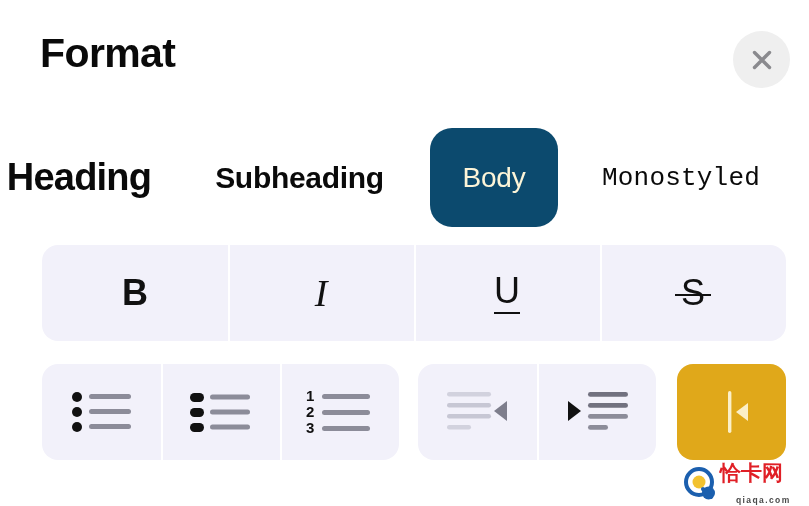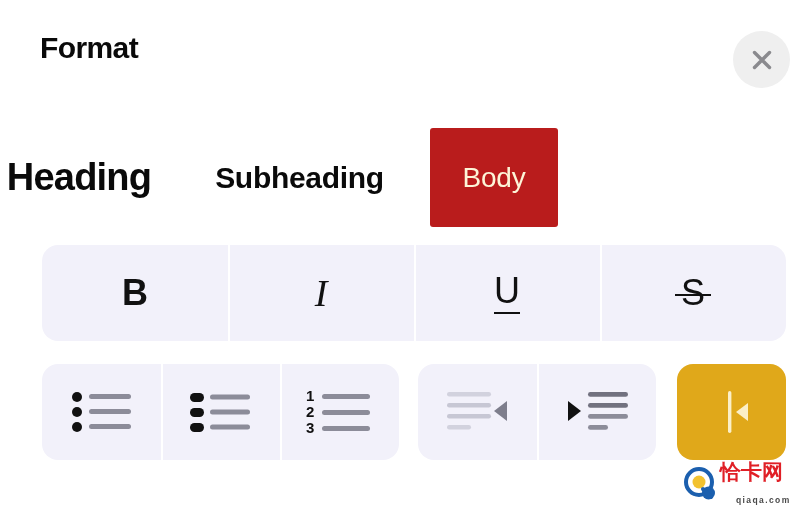--- a/index.html
+++ b/index.html
@@ -22,21 +22,21 @@
     position: absolute;
     left: 0;
     top: 0;
     width: 809px;
     height: 118px;
   }
   .page-title {
     position: absolute;
     left: 40px;
     top: 33px;
-    font-size: 30px;
+    font-size: 41px;
     font-weight: 700;
     color: #0a0a0a;
     letter-spacing: -0.6px;
     line-height: 1;
   }
   .close-button {
     position: absolute;
     left: 733px;
     top: 31px;
     width: 57px;
@@ -84,22 +84,22 @@
   .style-chip.subheading {
     left: 192px;
     width: 215px;
     font-size: 30px;
     font-weight: 700;
     letter-spacing: -0.3px;
   }
   .style-chip.body {
     left: 430px;
     width: 128px;
-    background: #b91c1c;
-    border-radius: 3px;
+    background: #0c4a6e;
+    border-radius: 22px;
     font-size: 28px;
     font-weight: 400;
     color: #fdf5d8;
     letter-spacing: -0.2px;
   }
   .style-chip.monostyled {
     left: 566px;
     width: 230px;
     font-size: 26px;
     font-weight: 400;
@@ -217,21 +217,21 @@
     display: flex;
     flex-direction: column;
     justify-content: center;
     line-height: 1;
   }
   .wm-cn {
     font-size: 21px;
     font-weight: 700;
     color: #e01f26;
     letter-spacing: 0px;
-    font-family: Liberation Mono, monospace;
+    font-family: Liberation Serif, serif;
   }
   .wm-url {
     font-size: 8.5px;
     font-weight: 700;
     color: #4a4a4a;
     letter-spacing: 1.4px;
     margin-top: 12px;
     padding-left: 16px;
   }
 </style>
@@ -252,20 +252,21 @@
 </div>
 
 <div class="style-row">
 
   <button class="style-chip heading">Heading</button>
 
   <button class="style-chip subheading">Subheading</button>
 
   <button class="style-chip body">Body</button>
 
+  <button class="style-chip monostyled">Monostyled</button>
 </div>
 
 <div class="seg-group bius-group">
 
   <button class="seg-btn">
     <span class="glyph bold">B</span>
   </button>
 
   <button class="seg-btn">
     <span class="glyph italic">I</span>

